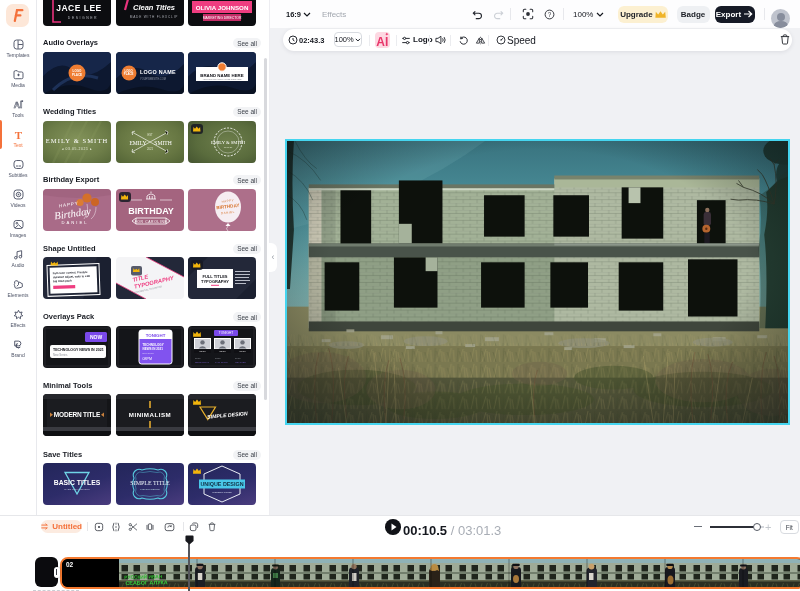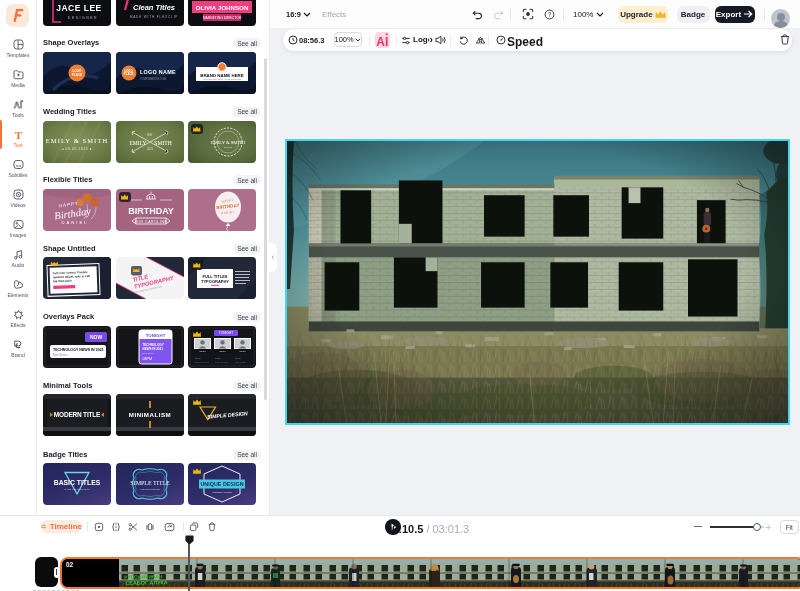--- a/index.html
+++ b/index.html
@@ -263,21 +263,21 @@
           <div style="position:absolute;left:5.5px;top:3.5px;width:8px;height:8px;border-radius:50%;background:#878d9c"></div>
           <div style="position:absolute;left:2.5px;top:12px;width:14px;height:9px;border-radius:50%;background:#878d9c"></div>
         </div>
       </div>
   </div>
   <div id="floatbar">
     <svg class="abs" style="left:5px;top:6px" width="10" height="10" viewBox="0 0 12 12">
         <circle cx="6" cy="6" r="4.8" stroke="#23262d" stroke-width="1.2" fill="none"></circle>
         <path d="M6 3.6 V6 L7.8 7.2" stroke="#23262d" stroke-width="1.2" fill="none"></path>
       </svg>
-    <div class="abs" style="left:16px;top:6.5px;font-size:7.5px;font-weight:bold;color:#15181f">08:56.3</div>
+    <div class="abs" style="left:16px;top:6.5px;font-size:7.5px;font-weight:bold;color:#15181f">02:43.3</div>
     <div class="abs" style="left:50.5px;top:3px;width:28px;height:15px;border:1px solid #d8dbe0;border-radius:4px;font-size:7.5px;color:#15181f;display:flex;align-items:center;justify-content:center;gap:1px">100%<svg width="6" height="4" viewBox="0 0 6 4">
           <path d="M0.8 0.8 L3 3 L5.2 0.8" stroke="#15181f" stroke-width="1" fill="none"></path>
         </svg></div>
     <div class="abs" style="left:85.5px;top:5.5px;width:1px;height:11px;background:#ebecef"></div>
     <div class="abs" style="left:91.5px;top:3px;width:15.5px;height:15.5px;background:#fdd8e2;border-radius:4px;text-align:center"><span style="font-size:12px;font-weight:bold;color:#e83469;line-height:15px">AI</span><span style="position:absolute;right:1px;top:-1px;font-size:5px;color:#e83469">✦</span></div>
     <div class="abs" style="left:112.5px;top:5.5px;width:1px;height:11px;background:#ebecef"></div>
     <svg class="abs" style="left:117.5px;top:6.5px" width="10" height="9" viewBox="0 0 12 12">
         <g stroke="#23262d" stroke-width="1.3" fill="none">
           <path d="M1 3.2 h10 M1 8.8 h10"></path>
           <circle cx="4" cy="3.2" r="1.5" fill="#fff"></circle>
@@ -303,21 +303,21 @@
           <path d="M8.5 2.5 L12.5 9.5 H8.5 Z"></path>
         </g>
         <path d="M7 1 V11" stroke="#23262d" stroke-width="1" stroke-dasharray="1.5 1.5"></path>
       </svg>
     <div class="abs" style="left:204.5px;top:5.5px;width:1px;height:11px;background:#ebecef"></div>
     <svg class="abs" style="left:212.5px;top:6px" width="10" height="10" viewBox="0 0 12 12">
         <circle cx="6" cy="6" r="4.8" stroke="#23262d" stroke-width="1.1" fill="none"></circle>
         <path d="M6 6 L8.6 3.8" stroke="#23262d" stroke-width="1.1"></path>
         <circle cx="6" cy="6" r="0.8" fill="#23262d"></circle>
       </svg>
-    <div class="abs" style="left:224px;top:6px;font-size:12px;font-weight:bold;color:#15181f">Speed</div>
+    <div class="abs" style="left:224px;top:6px;font-size:10px;font-weight:normal;color:#15181f">Speed</div>
     <svg class="abs" style="left:496.5px;top:5px" width="10" height="11" viewBox="0 0 12 13">
         <g stroke="#23262d" stroke-width="1.1" fill="none">
           <path d="M1 3 h10 M4 3 V1.8 a0.8 0.8 0 0 1 0.8-0.8 h2.4 a0.8 0.8 0 0 1 0.8 0.8 V3"></path>
           <path d="M2.2 3 L3 11 a1 1 0 0 0 1 0.9 h4 a1 1 0 0 0 1-0.9 L9.8 3"></path>
         </g>
       </svg>
   </div>
   <div id="rail">
     <div class="rlogo"><svg width="23" height="23" viewBox="0 0 23 23">
           <g stroke="#f4703a" stroke-width="2.2" fill="none" stroke-linecap="round">
@@ -423,33 +423,33 @@
     </div>
     <div class="thumb t3" style="top:-16px;background:#0c0d10">
       <svg width="68" height="42" viewBox="0 0 68 42">
           <rect x="4" y="17" width="60" height="12" fill="#ef3d80"></rect>
           <text x="34" y="26" font-size="6.2" font-weight="bold" fill="#fff" text-anchor="middle">OLIVIA JOHNSON</text>
           <rect x="15" y="30" width="38" height="7" fill="#c42b66"></rect>
           <text x="34" y="35" font-size="3.4" fill="#fff" text-anchor="middle">MARKETING DIRECTOR</text>
         </svg>
     </div>
 
-    <div class="sechead" style="top:38px">Shape Overlays</div>
+    <div class="sechead" style="top:38px">Audio Overlays</div>
       <div class="seeall" style="top:38px">See all</div>
     <div class="sechead" style="top:107px">Wedding Titles</div>
       <div class="seeall" style="top:106.5px">See all</div>
-    <div class="sechead" style="top:175px">Flexible Titles</div>
+    <div class="sechead" style="top:175px">Birthday Export</div>
       <div class="seeall" style="top:175px">See all</div>
     <div class="sechead" style="top:244px">Shape Untitled</div>
       <div class="seeall" style="top:243.5px">See all</div>
     <div class="sechead" style="top:312px">Overlays Pack</div>
       <div class="seeall" style="top:312px">See all</div>
     <div class="sechead" style="top:381px">Minimal Tools</div>
       <div class="seeall" style="top:380.5px">See all</div>
-    <div class="sechead" style="top:450px">Badge Titles</div>
+    <div class="sechead" style="top:450px">Save Titles</div>
       <div class="seeall" style="top:449.5px">See all</div>
 
     <div class="thumb t1" style="top:52px;background:#0d1830">
       <svg width="68" height="42" viewBox="0 0 68 42">
           <path d="M-5 30 Q15 5 30 18 T68 10 L68 0 L0 0 Z" fill="#17284c" opacity="0.9"></path>
           <path d="M0 42 Q25 28 45 36 T68 30 L68 42 Z" fill="#091120" opacity="0.9"></path>
           <path d="M10 38 Q30 18 55 26" stroke="#1d3158" stroke-width="3" fill="none"></path>
           <circle cx="34" cy="21" r="8.5" fill="#ef7d32"></circle>
           <text x="34" y="20" font-size="3" fill="#fff" text-anchor="middle" font-weight="bold">LOGO</text>
           <text x="34" y="24" font-size="3" fill="#fff" text-anchor="middle" font-weight="bold">PLACE</text>
@@ -777,21 +777,21 @@
     </div>
     <div id="pscroll"></div>
   </div>
   <div id="tsec">
     <div class="abs" style="left:41px;top:4px;height:13px;width:41px;background:#fcebe0;border-radius:9px;display:flex;align-items:center;justify-content:center">
       <svg width="11" height="9" viewBox="0 0 11 9">
           <g stroke="#f4713a" stroke-width="1.3" fill="none" stroke-linecap="round">
             <path d="M1 2.6 h7 M8 2.6 l-1.6-1.4 M1 6.4 h7 M8 6.4 l-1.6 1.4"></path>
           </g>
         </svg>
-      <span style="font-size:8px;font-weight:bold;color:#f4713a;margin-left:3px">Timeline</span>
+      <span style="font-size:8px;font-weight:bold;color:#f4713a;margin-left:3px">Untitled</span>
     </div>
     <div class="tdiv" style="left:86.5px"></div>
     <svg class="ticon" style="left:94px" width="10" height="10" viewBox="0 0 15 15">
         <rect x="2" y="2" width="11" height="11" rx="3" stroke="#43474f" stroke-width="1.3" fill="none"></rect>
         <circle cx="7.5" cy="7.5" r="1.6" fill="#43474f"></circle>
       </svg>
     <svg class="ticon" style="left:111px" width="10" height="10" viewBox="0 0 15 15">
         <g stroke="#43474f" stroke-width="1.3" fill="none" stroke-linecap="round">
           <path d="M4.2 1.8 Q1 7.5 4.2 13.2 M10.8 1.8 Q14 7.5 10.8 13.2"></path>
           <path d="M7.5 1.5 V3.5 M7.5 6.5 V8.5 M7.5 11.5 V13.5" stroke-width="1.1"></path>
@@ -826,21 +826,21 @@
     <svg class="ticon" style="left:206.5px" width="10" height="10" viewBox="0 0 14 15">
         <g stroke="#43474f" stroke-width="1.2" fill="none">
           <path d="M2 3.5 h10 M5 3.5 V2.2 a0.8 0.8 0 0 1 0.8-0.8 h2.4 a0.8 0.8 0 0 1 0.8 0.8 V3.5"></path>
           <path d="M3.2 3.5 L4 12 a1.2 1.2 0 0 0 1.2 1 h3.6 a1.2 1.2 0 0 0 1.2-1 L10.8 3.5"></path>
         </g>
       </svg>
     <div class="abs" style="left:385px;top:3px;width:15.5px;height:15.5px;border-radius:50%;background:#111318"></div>
     <svg class="abs" style="left:391px;top:7px" width="6" height="8" viewBox="0 0 6 8">
         <path d="M0.5 0.5 L5.5 4 L0.5 7.5 Z" fill="#fff"></path>
       </svg>
-    <div class="abs" style="left:386px;top:6.5px;font-size:11px;font-weight:bold;color:#15181f">00:10.5 <span style="font-weight:normal;color:#a8adb5">/ 03:01.3</span></div>
+    <div class="abs" style="left:403px;top:6.5px;font-size:13px;font-weight:bold;color:#15181f">00:10.5 <span style="font-weight:normal;color:#a8adb5">/ 03:01.3</span></div>
     <div class="abs" style="left:694px;top:9.5px;width:8px;height:1.5px;background:#6a6f78"></div>
     <div class="abs" style="left:710px;top:10px;width:46px;height:1.5px;background:#2c2f36"></div>
     <div class="abs" style="left:756px;top:10px;width:8px;height:1.5px;background:#d4d7dc"></div>
     <div class="abs" style="left:753px;top:6.7px;width:8px;height:8px;border-radius:50%;background:#fff;border:1.4px solid #555a64"></div>
     <div class="abs" style="left:765px;top:5px;font-size:11px;color:#c3c7cd">+</div>
     <div class="abs" style="left:780px;top:3.5px;width:18.5px;height:14.5px;border:1px solid #d8dbe0;border-radius:4px;font-size:6.5px;color:#3f444d;text-align:center;line-height:14px">Fit</div>
 
     <div class="abs" style="left:35px;top:41px;width:22.5px;height:29.5px;background:#0b0b0e;border-radius:6px"></div>
     <div class="abs" style="left:60px;top:41px;width:745px;height:31.5px;border:2px solid #f4792f;border-radius:8px;overflow:hidden;background:#000">
       <div class="abs" style="left:0;top:0;width:57px;height:28px;background:#000"></div>

